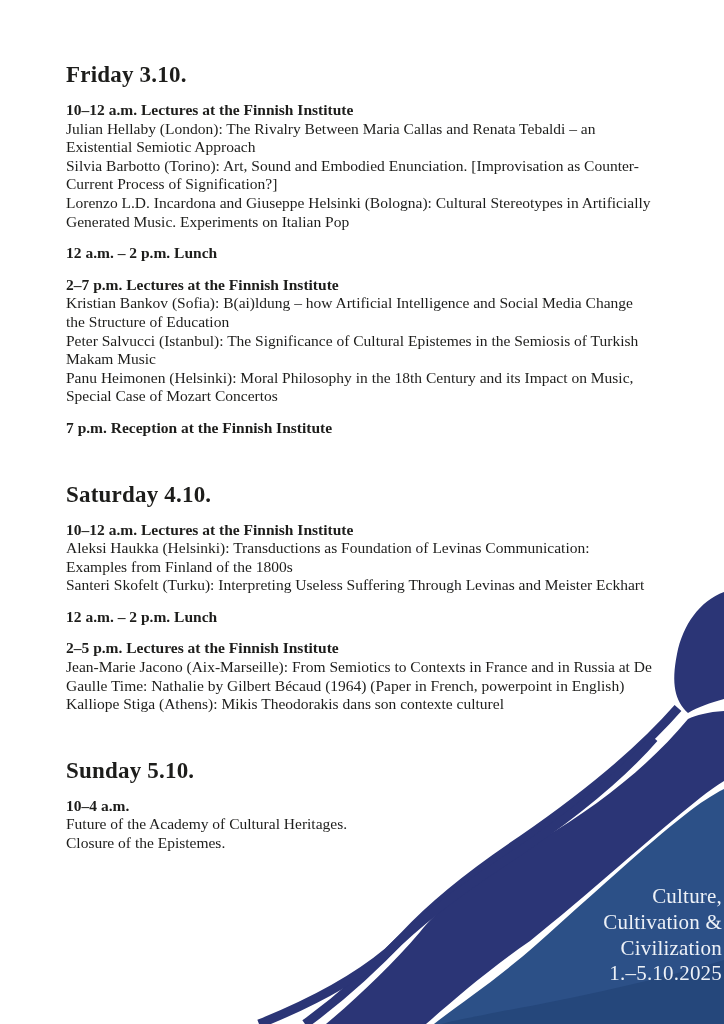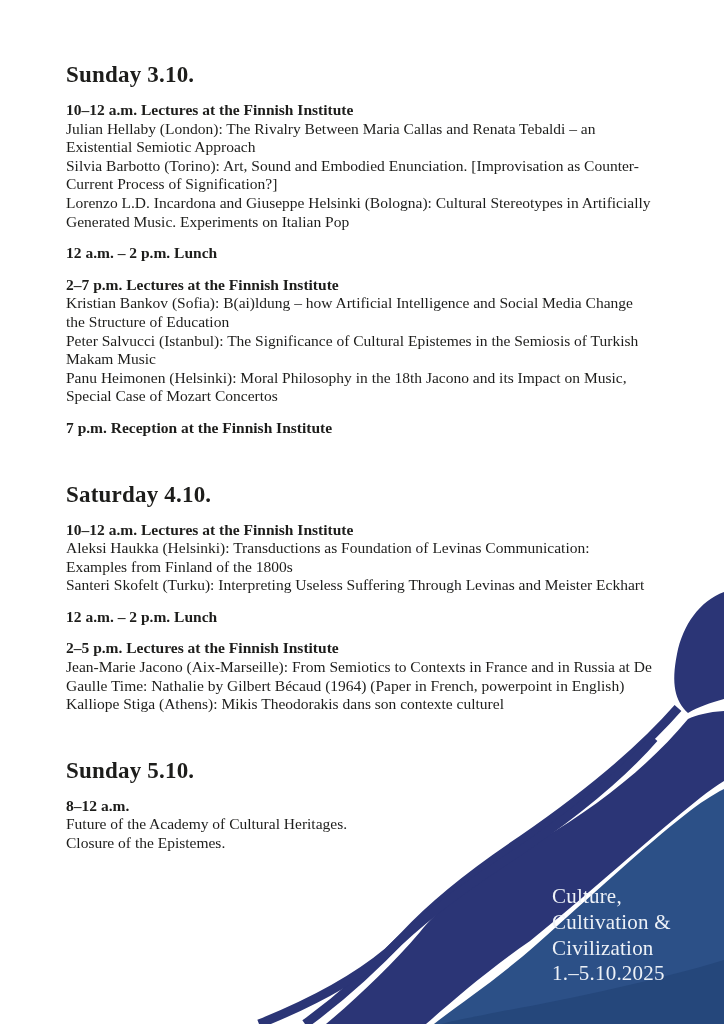--- a/index.html
+++ b/index.html
@@ -26,20 +26,21 @@
   .block{margin:0 6px 13px 0;}
   .block p{margin:0;font-size:15.5px;line-height:18.6px;}
   .bh{font-weight:bold;}
   .italic{}
   .badge{
     position:absolute;z-index:2;
     left:552px;top:884px;width:170px;
     color:#edf1f7;
     font-size:21px;line-height:25.8px;
     letter-spacing:0.2px;
+    text-align:right;
   }
   .badge div{white-space:nowrap;}
 </style>
 </head>
 <body>
 
 <div class="page">
 
   <svg class="decor" viewBox="0 0 724 1024" width="724" height="1024" aria-hidden="true">
 
@@ -60,35 +61,35 @@
     <path fill="none" stroke="#2b3576" stroke-width="9" d="M678,708 C636,756 580,800 522,840 C468,876 430,908 404,936
              C372,970 338,1000 305,1024"></path>
 
     <path fill="none" stroke="#2b3576" stroke-width="9" d="M654,738 C614,784 558,826 500,864 C450,897 415,925 388,952
              C352,982 304,1006 259,1024"></path>
   </svg>
 
   <div class="content">
 
     <section class="day">
-      <h2 class="day-title">Sunday 3.10.</h2>
+      <h2 class="day-title">Friday 3.10.</h2>
       <div class="block">
         <p class="bh">10–12 a.m. Lectures at the Finnish Institute</p>
         <p>Julian Hellaby (London): The Rivalry Between Maria Callas and Renata Tebaldi – an Existential Semiotic Approach</p>
         <p>Silvia Barbotto (Torino): Art, Sound and Embodied Enunciation. [Improvisation as Counter-Current Process of Signification?]</p>
         <p>Lorenzo L.D. Incardona and Giuseppe Helsinki (Bologna): Cultural Stereotypes in Artificially Generated Music. Experiments on Italian Pop</p>
       </div>
       <div class="block">
         <p class="bh">12 a.m. – 2 p.m. Lunch</p>
       </div>
       <div class="block">
         <p class="bh">2–7 p.m. Lectures at the Finnish Institute</p>
         <p>Kristian Bankov (Sofia): B(ai)ldung – how Artificial Intelligence and Social Media Change the Structure of Education</p>
         <p>Peter Salvucci (Istanbul): The Significance of Cultural Epistemes in the Semiosis of Turkish Makam Music</p>
-        <p>Panu Heimonen (Helsinki): Moral Philosophy in the 18th Jacono and its Impact on Music, Special Case of Mozart Concertos</p>
+        <p>Panu Heimonen (Helsinki): Moral Philosophy in the 18th Century and its Impact on Music, Special Case of Mozart Concertos</p>
       </div>
       <div class="block">
         <p class="bh">7 p.m. Reception at the Finnish Institute</p>
       </div>
     </section>
 
     <section class="day">
       <h2 class="day-title">Saturday 4.10.</h2>
       <div class="block">
         <p class="bh">10–12 a.m. Lectures at the Finnish Institute</p>
@@ -101,21 +102,21 @@
       <div class="block">
         <p class="bh">2–5 p.m. Lectures at the Finnish Institute</p>
         <p>Jean-Marie Jacono (Aix-Marseille): From Semiotics to Contexts in France and in Russia at De Gaulle Time: Nathalie by Gilbert Bécaud (1964) (Paper in French, powerpoint in English)</p>
         <p>Kalliope Stiga (Athens): Mikis Theodorakis dans son contexte culturel</p>
       </div>
     </section>
 
     <section class="day">
       <h2 class="day-title">Sunday 5.10.</h2>
       <div class="block">
-        <p class="bh">8–12 a.m.</p>
+        <p class="bh">10–4 a.m.</p>
         <p class="italic">Future of the Academy of Cultural Heritages.</p>
         <p class="italic">Closure of the Epistemes.</p>
       </div>
     </section>
 
   </div>
 
   <div class="badge">
     <div>Culture,</div>
     <div>Cultivation &amp;</div>

